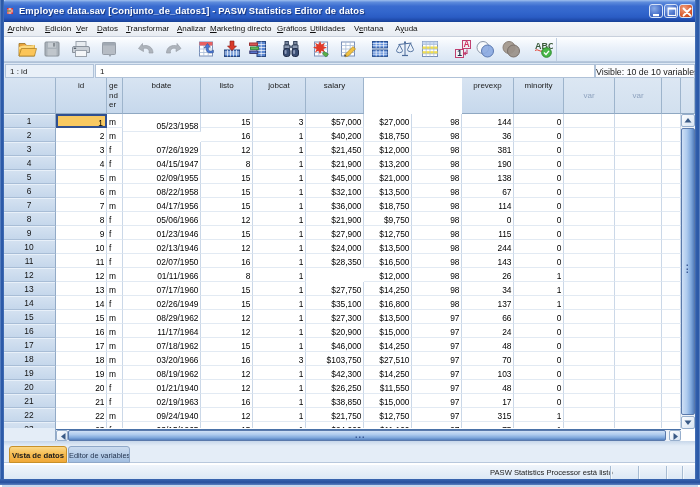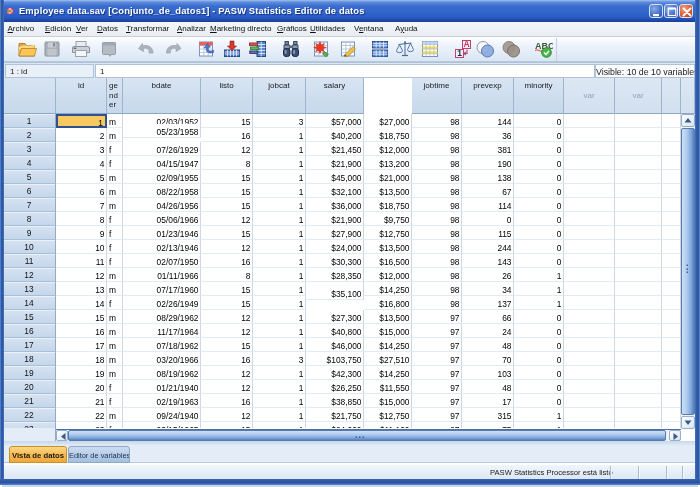--- a/index.html
+++ b/index.html
@@ -255,23 +255,20 @@
       </div>
       <div class="hc" style="left:198px;top:0px;width:52px;height:36px">
         <span>listo</span>
       </div>
       <div class="hc" style="left:250px;top:0px;width:53px;height:36px">
         <span>jobcat</span>
       </div>
       <div class="hc" style="left:303px;top:0px;width:58px;height:36px">
         <span>salary</span>
       </div>
-      <div class="hc" style="left:409px;top:0px;width:50px;height:36px">
-        <span>jobtime</span>
-      </div>
       <div class="hc" style="left:511px;top:0px;width:50px;height:36px">
         <span>minority</span>
       </div>
       <div class="hc" style="left:459px;top:0px;width:52px;height:36px">
         <span>prevexp</span>
       </div>
       <div class="hc varh" style="left:561px;top:0px;width:51px;height:36px">
         <span>var</span>
       </div>
       <div class="hc varh" style="left:612px;top:0px;width:47px;height:36px">
@@ -290,21 +287,21 @@
       <div class="dc dr" style="left:361px;top:36px;width:48px;height:24px">$27,000</div>
       <div class="dc dr" style="left:409px;top:36px;width:50px;height:14px">98</div>
       <div class="dc dr" style="left:459px;top:36px;width:52px;height:14px">144</div>
       <div class="dc dr" style="left:511px;top:36px;width:50px;height:14px">0</div>
       <div class="dc" style="left:561px;top:36px;width:51px;height:14px"></div>
       <div class="dc" style="left:612px;top:36px;width:47px;height:14px"></div>
       <div class="dc" style="left:659px;top:36px;width:19px;height:14px"></div>
       <div class="rn" style="left:0px;top:50px;width:53px;height:14px">2</div>
       <div class="dc dr" style="left:53px;top:50px;width:51px;height:14px">2</div>
       <div class="dc dl" style="left:104px;top:50px;width:16px;height:14px">m</div>
-      <div class="dc dr" style="left:120px;top:46px;width:78px;height:14px">05/23/1958</div>
+      <div class="dc dr" style="left:120px;top:40px;width:78px;height:14px">05/23/1958</div>
       <div class="dc dr" style="left:198px;top:50px;width:52px;height:14px">16</div>
       <div class="dc dr" style="left:250px;top:50px;width:53px;height:14px">1</div>
       <div class="dc dr" style="left:303px;top:50px;width:58px;height:14px">$40,200</div>
       <div class="dc dr" style="left:361px;top:50px;width:48px;height:14px">$18,750</div>
       <div class="dc dr" style="left:409px;top:50px;width:50px;height:14px">98</div>
       <div class="dc dr" style="left:459px;top:50px;width:52px;height:14px">36</div>
       <div class="dc dr" style="left:511px;top:50px;width:50px;height:14px">0</div>
       <div class="dc" style="left:561px;top:50px;width:51px;height:14px"></div>
       <div class="dc" style="left:612px;top:50px;width:47px;height:14px"></div>
       <div class="dc" style="left:659px;top:50px;width:19px;height:14px"></div>
@@ -360,21 +357,21 @@
       <div class="dc dr" style="left:361px;top:106px;width:48px;height:14px">$13,500</div>
       <div class="dc dr" style="left:409px;top:106px;width:50px;height:14px">98</div>
       <div class="dc dr" style="left:459px;top:106px;width:52px;height:14px">67</div>
       <div class="dc dr" style="left:511px;top:106px;width:50px;height:14px">0</div>
       <div class="dc" style="left:561px;top:106px;width:51px;height:14px"></div>
       <div class="dc" style="left:612px;top:106px;width:47px;height:14px"></div>
       <div class="dc" style="left:659px;top:106px;width:19px;height:14px"></div>
       <div class="rn" style="left:0px;top:120px;width:53px;height:14px">7</div>
       <div class="dc dr" style="left:53px;top:120px;width:51px;height:14px">7</div>
       <div class="dc dl" style="left:104px;top:120px;width:16px;height:14px">m</div>
-      <div class="dc dr" style="left:120px;top:120px;width:78px;height:14px">04/26/1956</div>
+      <div class="dc dr" style="left:120px;top:120px;width:78px;height:14px">04/17/1956</div>
       <div class="dc dr" style="left:198px;top:120px;width:52px;height:14px">15</div>
       <div class="dc dr" style="left:250px;top:120px;width:53px;height:14px">1</div>
       <div class="dc dr" style="left:303px;top:120px;width:58px;height:14px">$36,000</div>
       <div class="dc dr" style="left:361px;top:120px;width:48px;height:14px">$18,750</div>
       <div class="dc dr" style="left:409px;top:120px;width:50px;height:14px">98</div>
       <div class="dc dr" style="left:459px;top:120px;width:52px;height:14px">114</div>
       <div class="dc dr" style="left:511px;top:120px;width:50px;height:14px">0</div>
       <div class="dc" style="left:561px;top:120px;width:51px;height:14px"></div>
       <div class="dc" style="left:612px;top:120px;width:47px;height:14px"></div>
       <div class="dc" style="left:659px;top:120px;width:19px;height:14px"></div>
@@ -433,21 +430,21 @@
       <div class="dc dr" style="left:511px;top:176px;width:50px;height:14px">0</div>
       <div class="dc" style="left:561px;top:176px;width:51px;height:14px"></div>
       <div class="dc" style="left:612px;top:176px;width:47px;height:14px"></div>
       <div class="dc" style="left:659px;top:176px;width:19px;height:14px"></div>
       <div class="rn" style="left:0px;top:190px;width:53px;height:14px">12</div>
       <div class="dc dr" style="left:53px;top:190px;width:51px;height:14px">12</div>
       <div class="dc dl" style="left:104px;top:190px;width:16px;height:14px">m</div>
       <div class="dc dr" style="left:120px;top:190px;width:78px;height:14px">01/11/1966</div>
       <div class="dc dr" style="left:198px;top:190px;width:52px;height:14px">8</div>
       <div class="dc dr" style="left:250px;top:190px;width:53px;height:14px">1</div>
-      <div class="dc dr" style="left:303px;top:190px;width:58px;height:14px">$28,350</div>
+      <div class="dc dr" style="left:303px;top:176px;width:58px;height:14px">$28,350</div>
       <div class="dc dr" style="left:361px;top:190px;width:48px;height:14px">$12,000</div>
       <div class="dc dr" style="left:409px;top:190px;width:50px;height:14px">98</div>
       <div class="dc dr" style="left:459px;top:190px;width:52px;height:14px">26</div>
       <div class="dc dr" style="left:511px;top:190px;width:50px;height:14px">1</div>
       <div class="dc" style="left:561px;top:190px;width:51px;height:14px"></div>
       <div class="dc" style="left:612px;top:190px;width:47px;height:14px"></div>
       <div class="dc" style="left:659px;top:190px;width:19px;height:14px"></div>
       <div class="rn" style="left:0px;top:204px;width:53px;height:14px">13</div>
       <div class="dc dr" style="left:53px;top:204px;width:51px;height:14px">13</div>
       <div class="dc dl" style="left:104px;top:204px;width:16px;height:14px">m</div>
@@ -461,21 +458,21 @@
       <div class="dc dr" style="left:511px;top:204px;width:50px;height:14px">1</div>
       <div class="dc" style="left:561px;top:204px;width:51px;height:14px"></div>
       <div class="dc" style="left:612px;top:204px;width:47px;height:14px"></div>
       <div class="dc" style="left:659px;top:204px;width:19px;height:14px"></div>
       <div class="rn" style="left:0px;top:218px;width:53px;height:14px">14</div>
       <div class="dc dr" style="left:53px;top:218px;width:51px;height:14px">14</div>
       <div class="dc dl" style="left:104px;top:218px;width:16px;height:14px">f</div>
       <div class="dc dr" style="left:120px;top:218px;width:78px;height:14px">02/26/1949</div>
       <div class="dc dr" style="left:198px;top:218px;width:52px;height:14px">15</div>
       <div class="dc dr" style="left:250px;top:218px;width:53px;height:14px">1</div>
-      <div class="dc dr" style="left:303px;top:208px;width:58px;height:14px">$35,100</div>
+      <div class="dc dr" style="left:303px;top:218px;width:58px;height:14px">$35,100</div>
       <div class="dc dr" style="left:361px;top:218px;width:48px;height:14px">$16,800</div>
       <div class="dc dr" style="left:409px;top:218px;width:50px;height:14px">98</div>
       <div class="dc dr" style="left:459px;top:218px;width:52px;height:14px">137</div>
       <div class="dc dr" style="left:511px;top:218px;width:50px;height:14px">1</div>
       <div class="dc" style="left:561px;top:218px;width:51px;height:14px"></div>
       <div class="dc" style="left:612px;top:218px;width:47px;height:14px"></div>
       <div class="dc" style="left:659px;top:218px;width:19px;height:14px"></div>
       <div class="rn" style="left:0px;top:232px;width:53px;height:14px">15</div>
       <div class="dc dr" style="left:53px;top:232px;width:51px;height:14px">15</div>
       <div class="dc dl" style="left:104px;top:232px;width:16px;height:14px">m</div>
@@ -489,21 +486,21 @@
       <div class="dc dr" style="left:511px;top:232px;width:50px;height:14px">0</div>
       <div class="dc" style="left:561px;top:232px;width:51px;height:14px"></div>
       <div class="dc" style="left:612px;top:232px;width:47px;height:14px"></div>
       <div class="dc" style="left:659px;top:232px;width:19px;height:14px"></div>
       <div class="rn" style="left:0px;top:246px;width:53px;height:14px">16</div>
       <div class="dc dr" style="left:53px;top:246px;width:51px;height:14px">16</div>
       <div class="dc dl" style="left:104px;top:246px;width:16px;height:14px">m</div>
       <div class="dc dr" style="left:120px;top:246px;width:78px;height:14px">11/17/1964</div>
       <div class="dc dr" style="left:198px;top:246px;width:52px;height:14px">12</div>
       <div class="dc dr" style="left:250px;top:246px;width:53px;height:14px">1</div>
-      <div class="dc dr" style="left:303px;top:246px;width:58px;height:14px">$40,800</div>
+      <div class="dc dr" style="left:303px;top:246px;width:58px;height:14px">$20,900</div>
       <div class="dc dr" style="left:361px;top:246px;width:48px;height:14px">$15,000</div>
       <div class="dc dr" style="left:409px;top:246px;width:50px;height:14px">97</div>
       <div class="dc dr" style="left:459px;top:246px;width:52px;height:14px">24</div>
       <div class="dc dr" style="left:511px;top:246px;width:50px;height:14px">0</div>
       <div class="dc" style="left:561px;top:246px;width:51px;height:14px"></div>
       <div class="dc" style="left:612px;top:246px;width:47px;height:14px"></div>
       <div class="dc" style="left:659px;top:246px;width:19px;height:14px"></div>
       <div class="rn" style="left:0px;top:260px;width:53px;height:14px">17</div>
       <div class="dc dr" style="left:53px;top:260px;width:51px;height:14px">17</div>
       <div class="dc dl" style="left:104px;top:260px;width:16px;height:14px">m</div>

